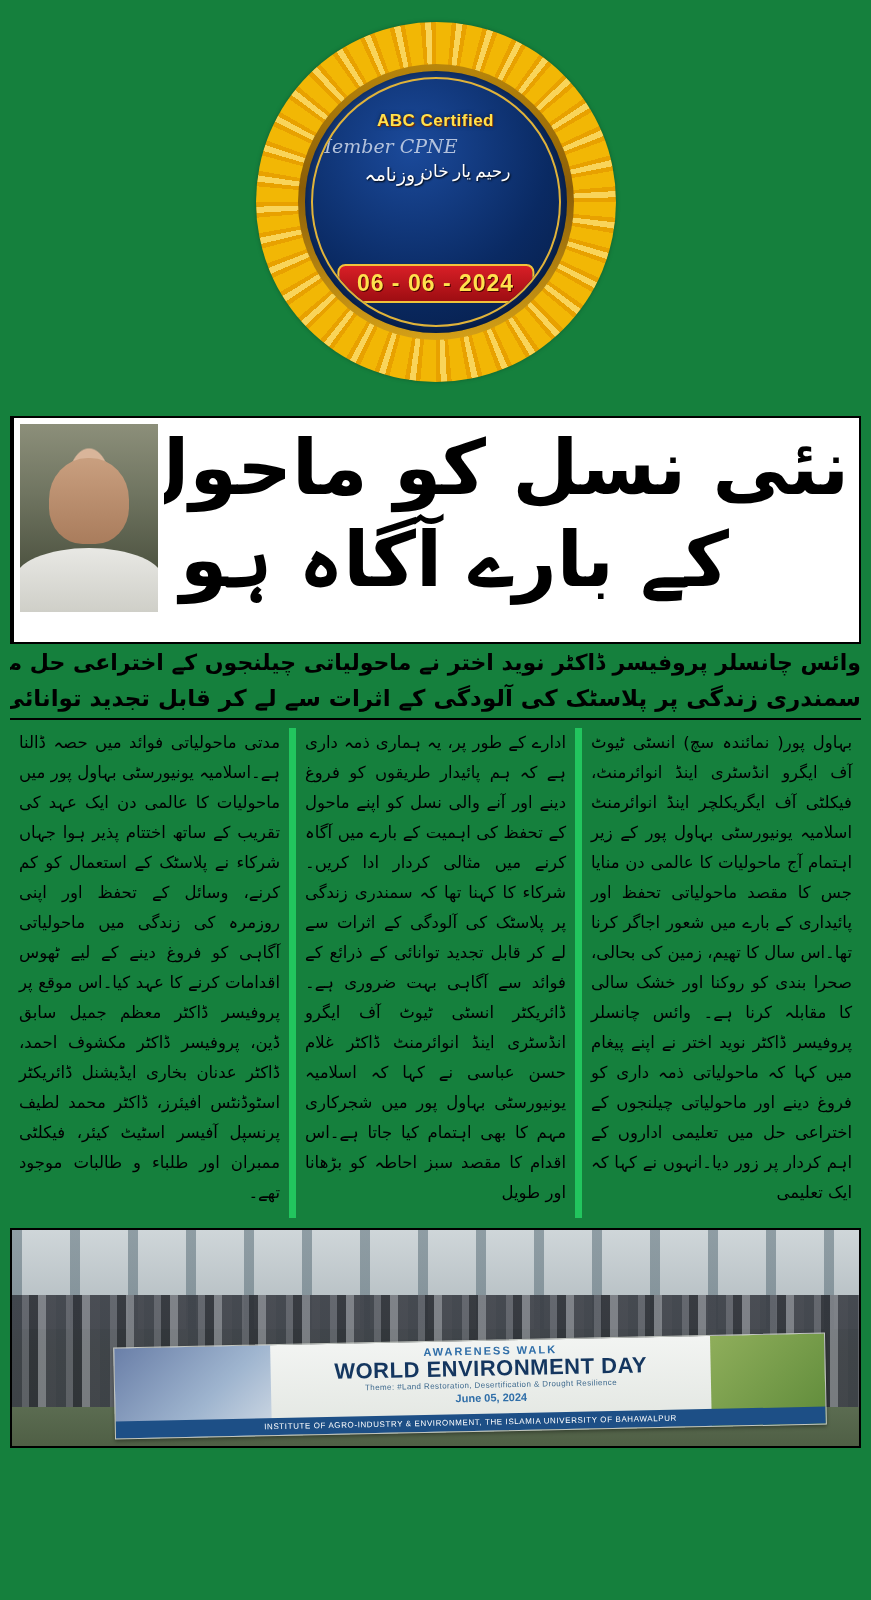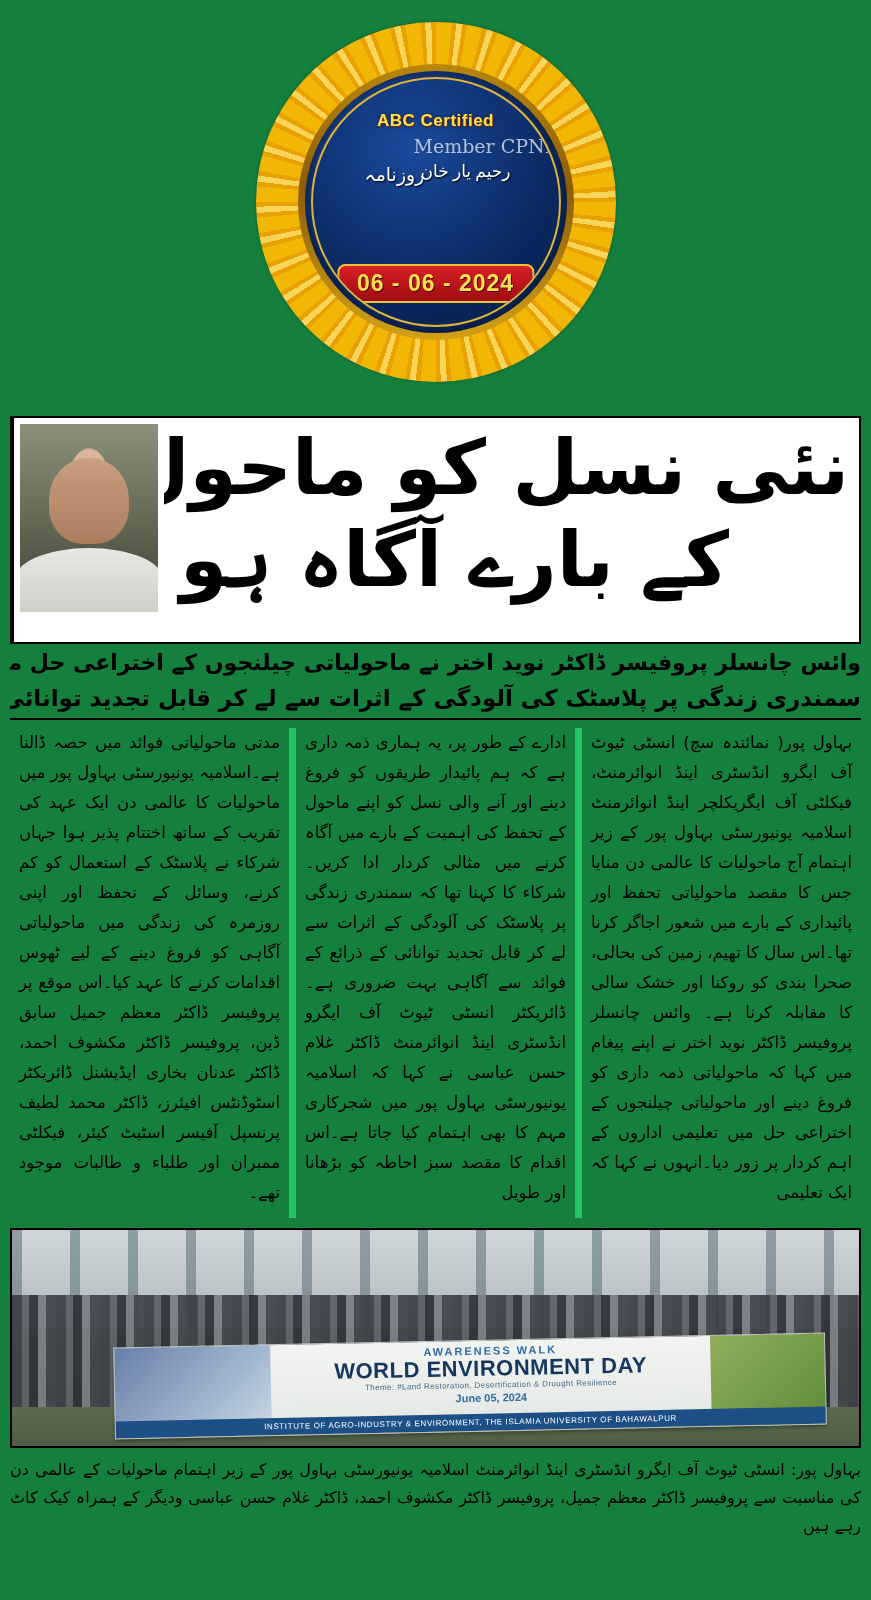--- a/index.html
+++ b/index.html
@@ -104,23 +104,24 @@
     color: #ffe14d;
     font-weight: bold;
     font-size: 17px;
     letter-spacing: .5px;
     text-shadow: 1px 1px 0 #7a2a00, 0 0 4px rgba(0,0,0,.6);
   }
   .member-cpne {
     position: absolute;
     left: 0; right: 0;
     top: 56px;
-    text-align: right;
+    text-align: left;
     color: #cfd9ea;
     font-family: "DejaVu Serif", serif;
+    font-style: italic;
     font-size: 19px;
     opacity: .85;
   }
   .roznama {
     position: absolute;
     left: 52px;
     top: 84px;
     color: #ffffff;
     font-size: 19px;
     font-family: "DejaVu Sans", sans-serif;
@@ -442,15 +443,14 @@
       <div class="banner-text">
         <div class="banner-eyebrow">AWARENESS WALK</div>
         <div class="banner-title">WORLD ENVIRONMENT DAY</div>
         <div class="banner-sub">Theme: #Land Restoration, Desertification &amp; Drought Resilience</div>
         <div class="banner-date">June 05, 2024</div>
       </div>
       <div class="banner-strip">INSTITUTE OF AGRO-INDUSTRY &amp; ENVIRONMENT, THE ISLAMIA UNIVERSITY OF BAHAWALPUR</div>
     </div>
   </div>
 
-  <div class="caption">بہاول پور: انسٹی ٹیوٹ آف ایگرو انڈسٹری اینڈ انوائرمنٹ اسلامیہ یونیورسٹی بہاول پور کے زیر اہتمام ماحولیات کے عالمی دن کی مناسبت سے پروفیسر ڈاکٹر معظم جمیل، پروفیسر ڈاکٹر مکشوف احمد، ڈاکٹر غلام حسن عباسی ودیگر کے ہمراہ کیک کاٹ رہے ہیں</div>
 
 </div>
 
 </body></html>

